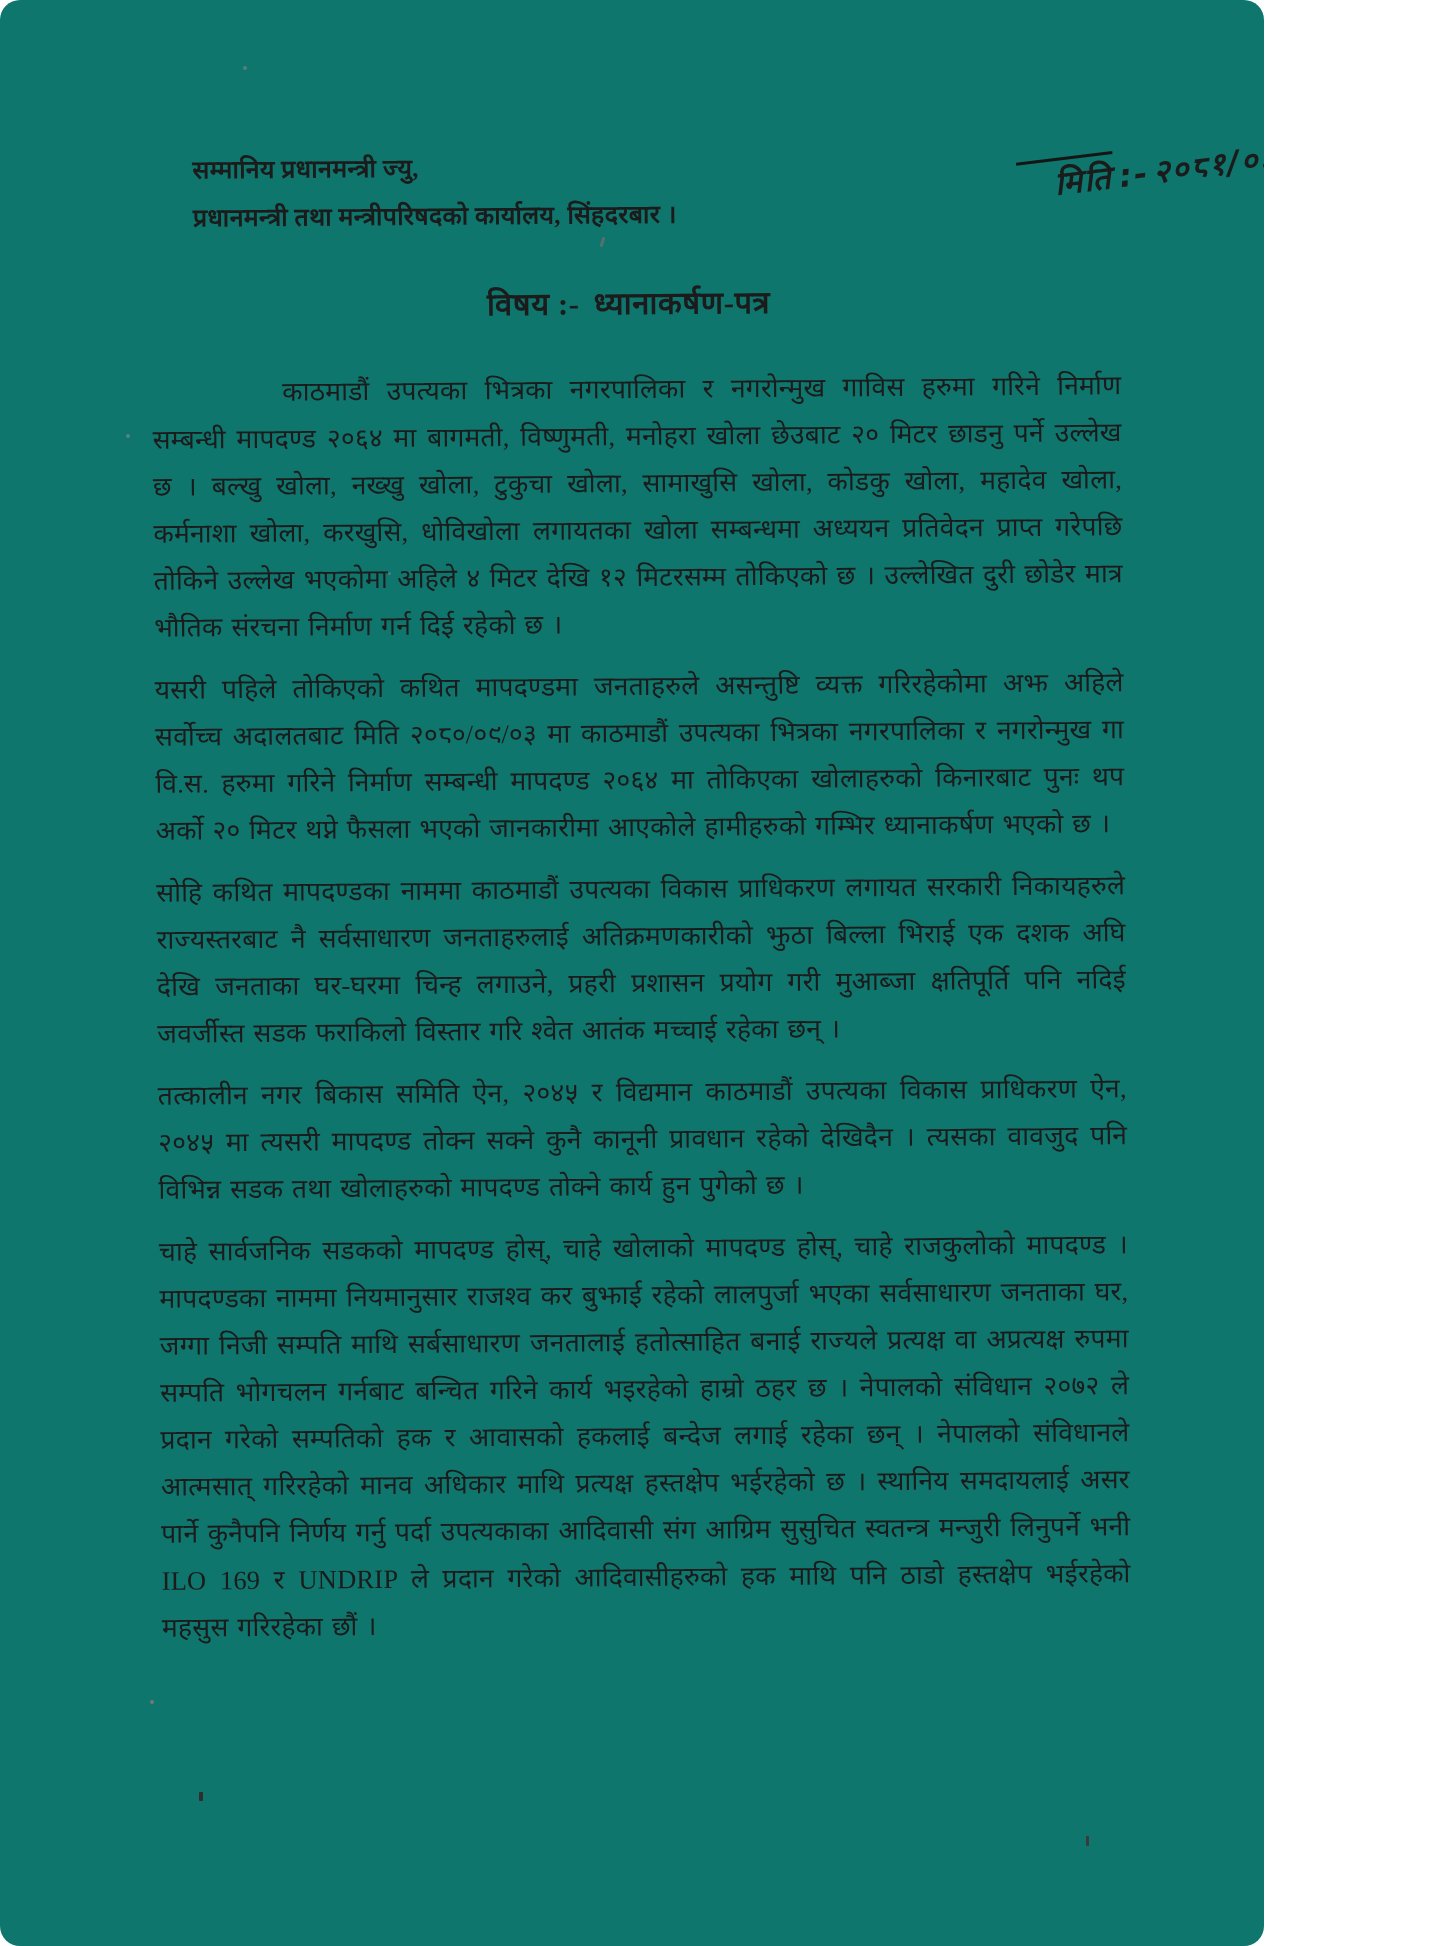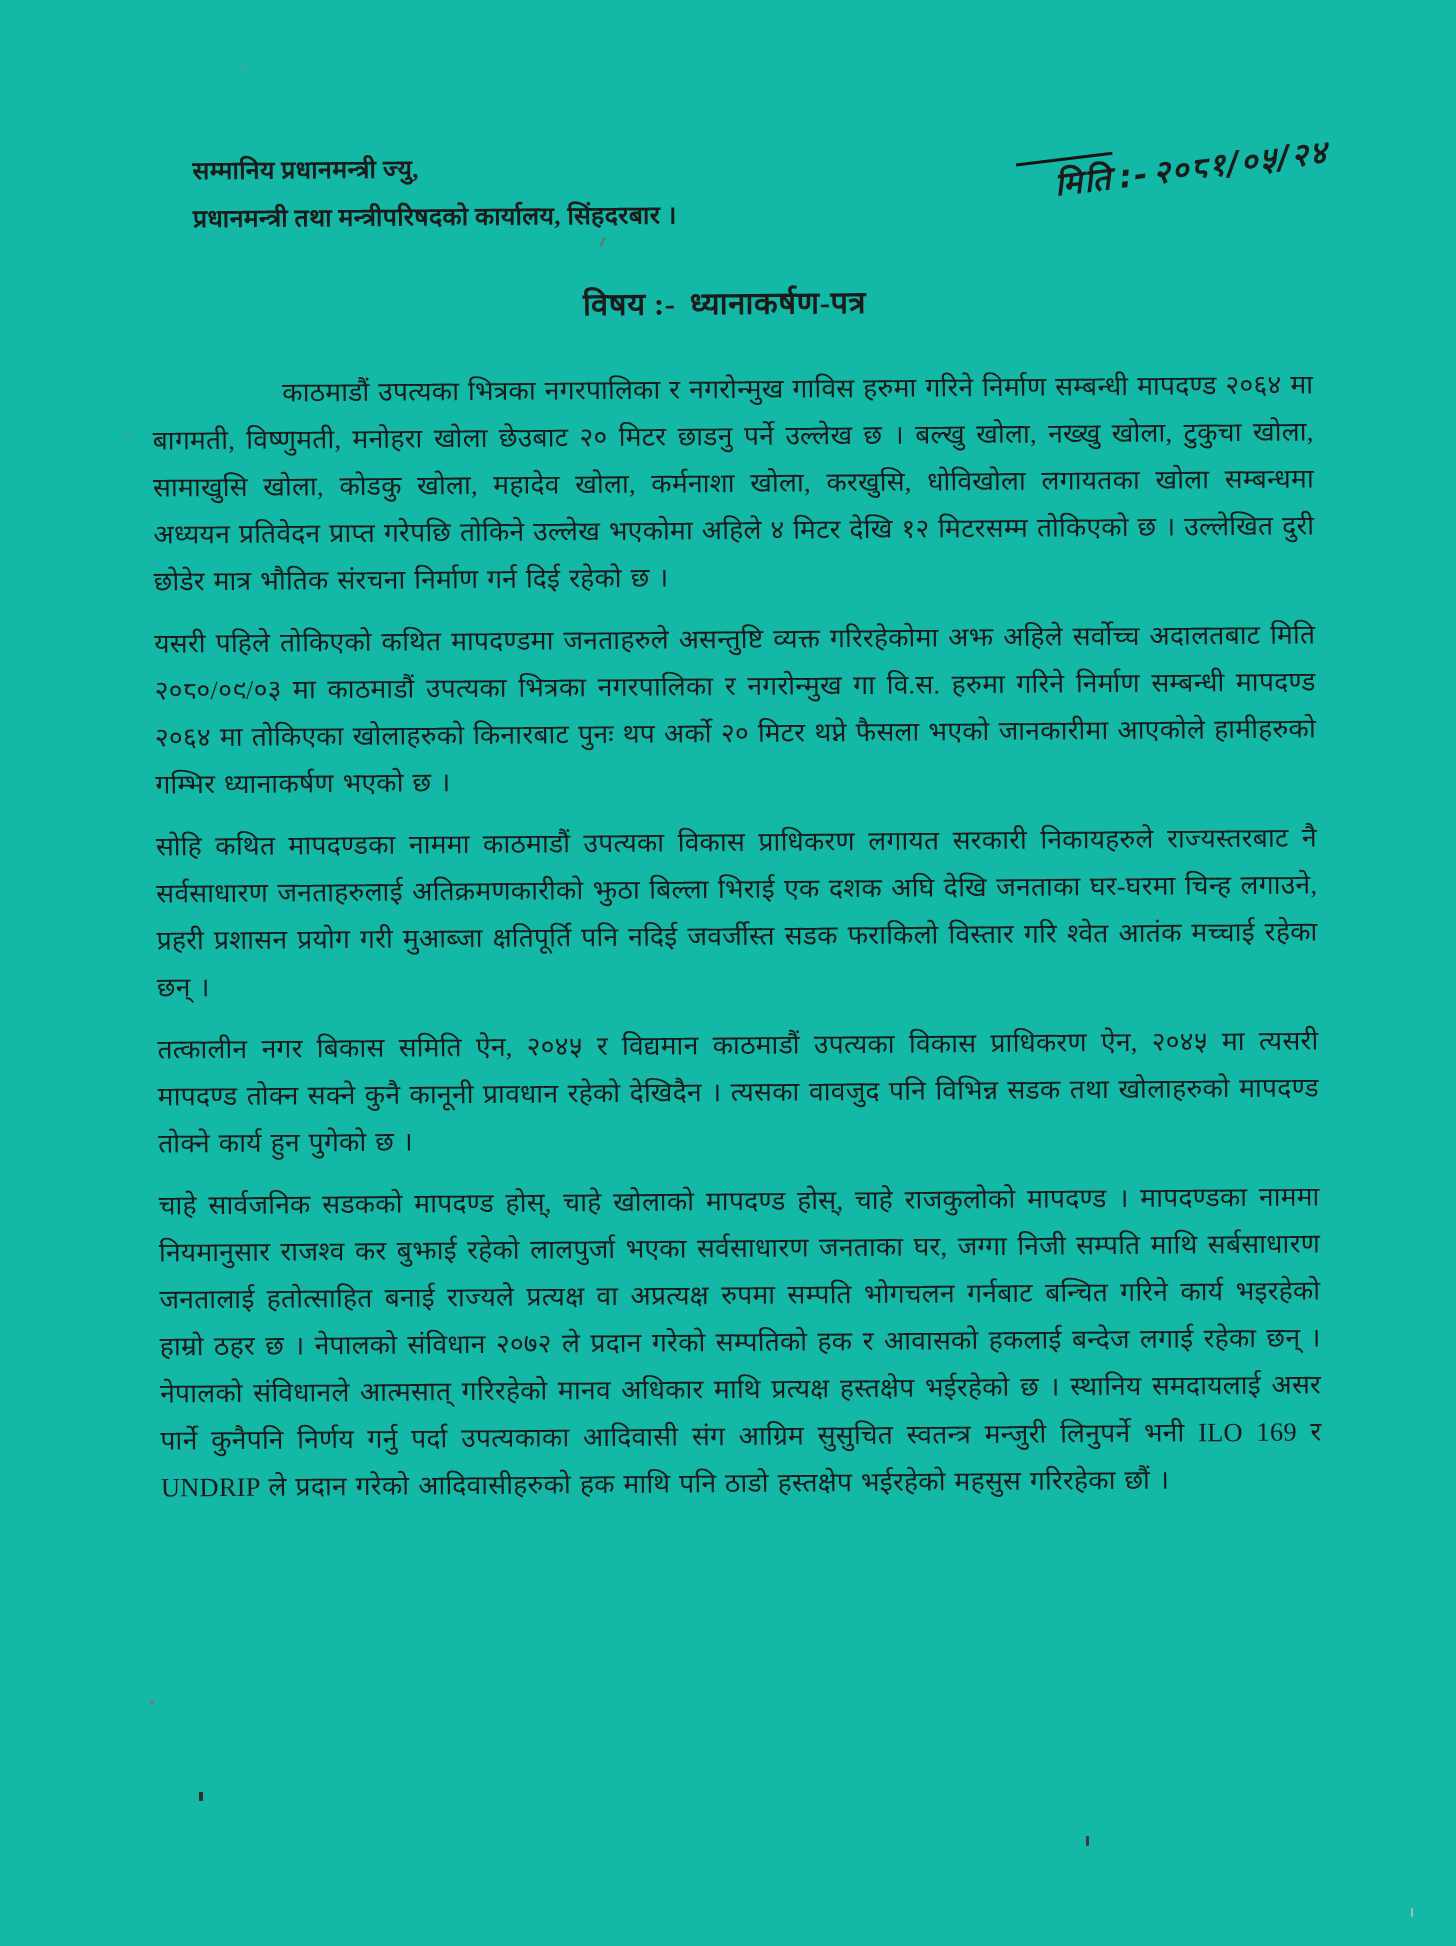--- a/index.html
+++ b/index.html
@@ -3,26 +3,27 @@
 <meta charset="utf-8">
 <title>Scanned Letter</title>
 <style>
   html, body {
     margin: 0;
     padding: 0;
     background: #ffffff;
   }
   .page {
     position: relative;
-    width: 1456px;
+    width: 1264px;
     height: 1946px;
-    background: #14b8a6;
+    background: #0f766e;
     color: #1b1b1b;
     font-family: "Liberation Serif", "DejaVu Serif", serif;
     overflow: hidden;
+    border-radius: 20px;
   }
   .letter {
     position: absolute;
     inset: 0;
     transform: rotate(-0.45deg);
     transform-origin: 50% 38%;
   }
   
   .header-block {
     position: absolute;

